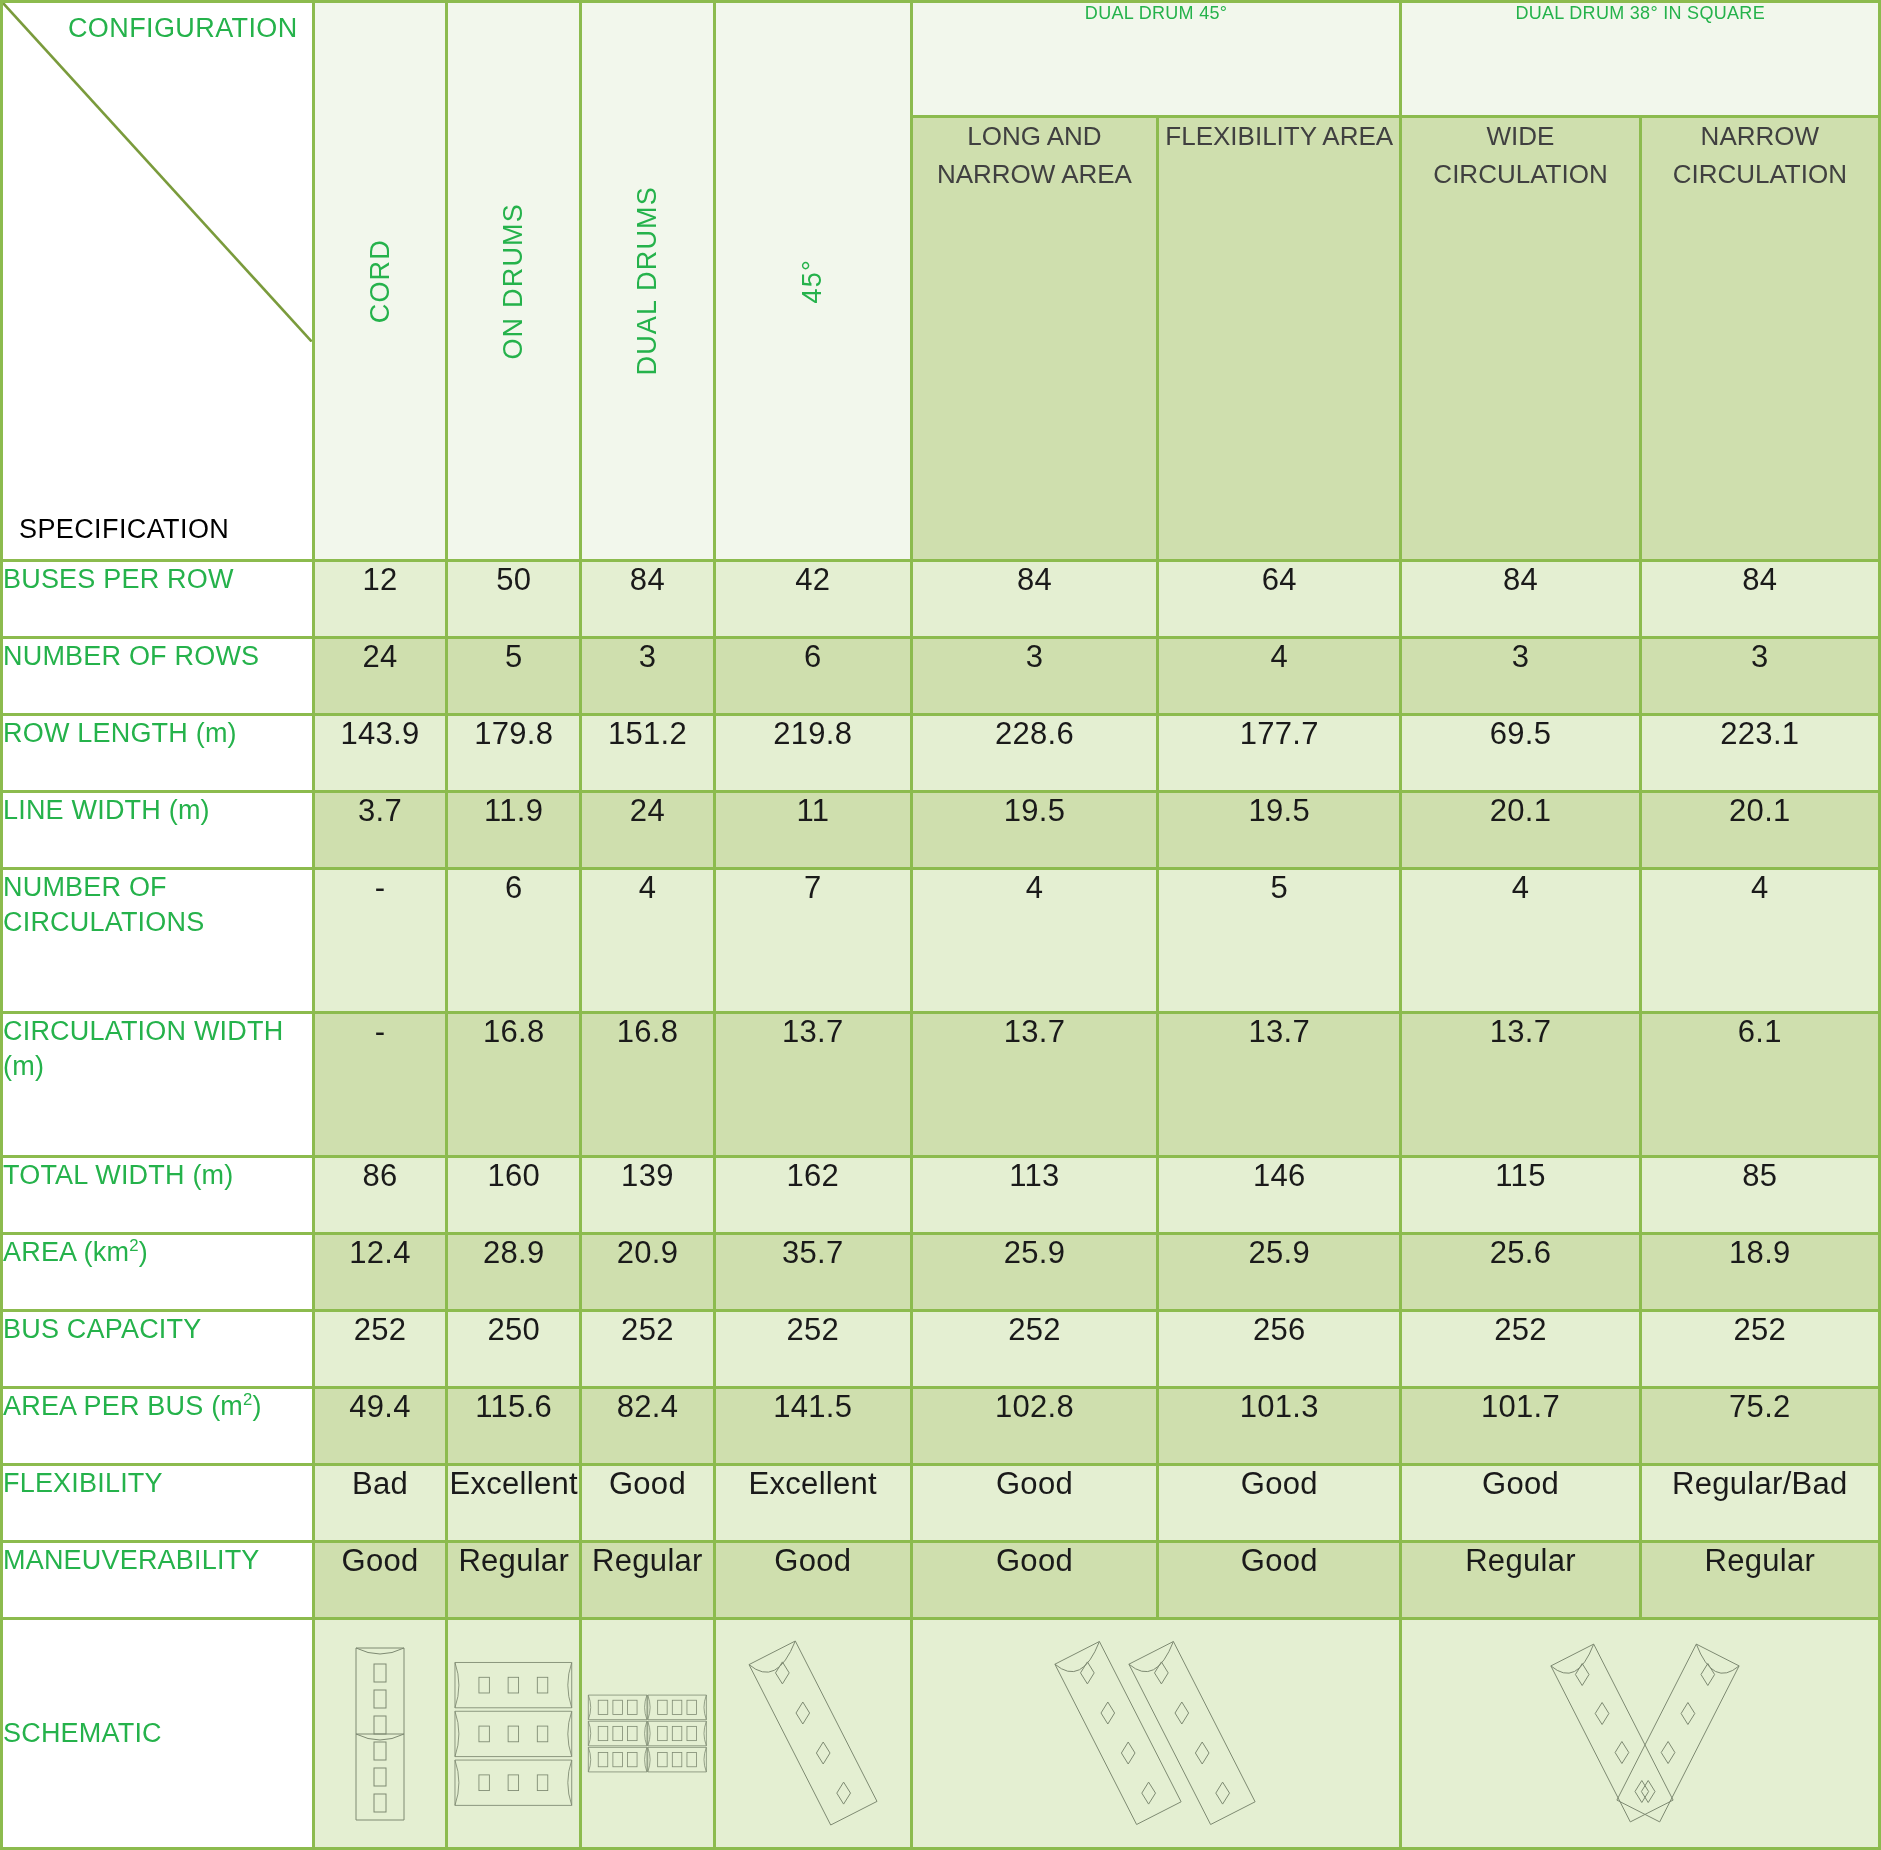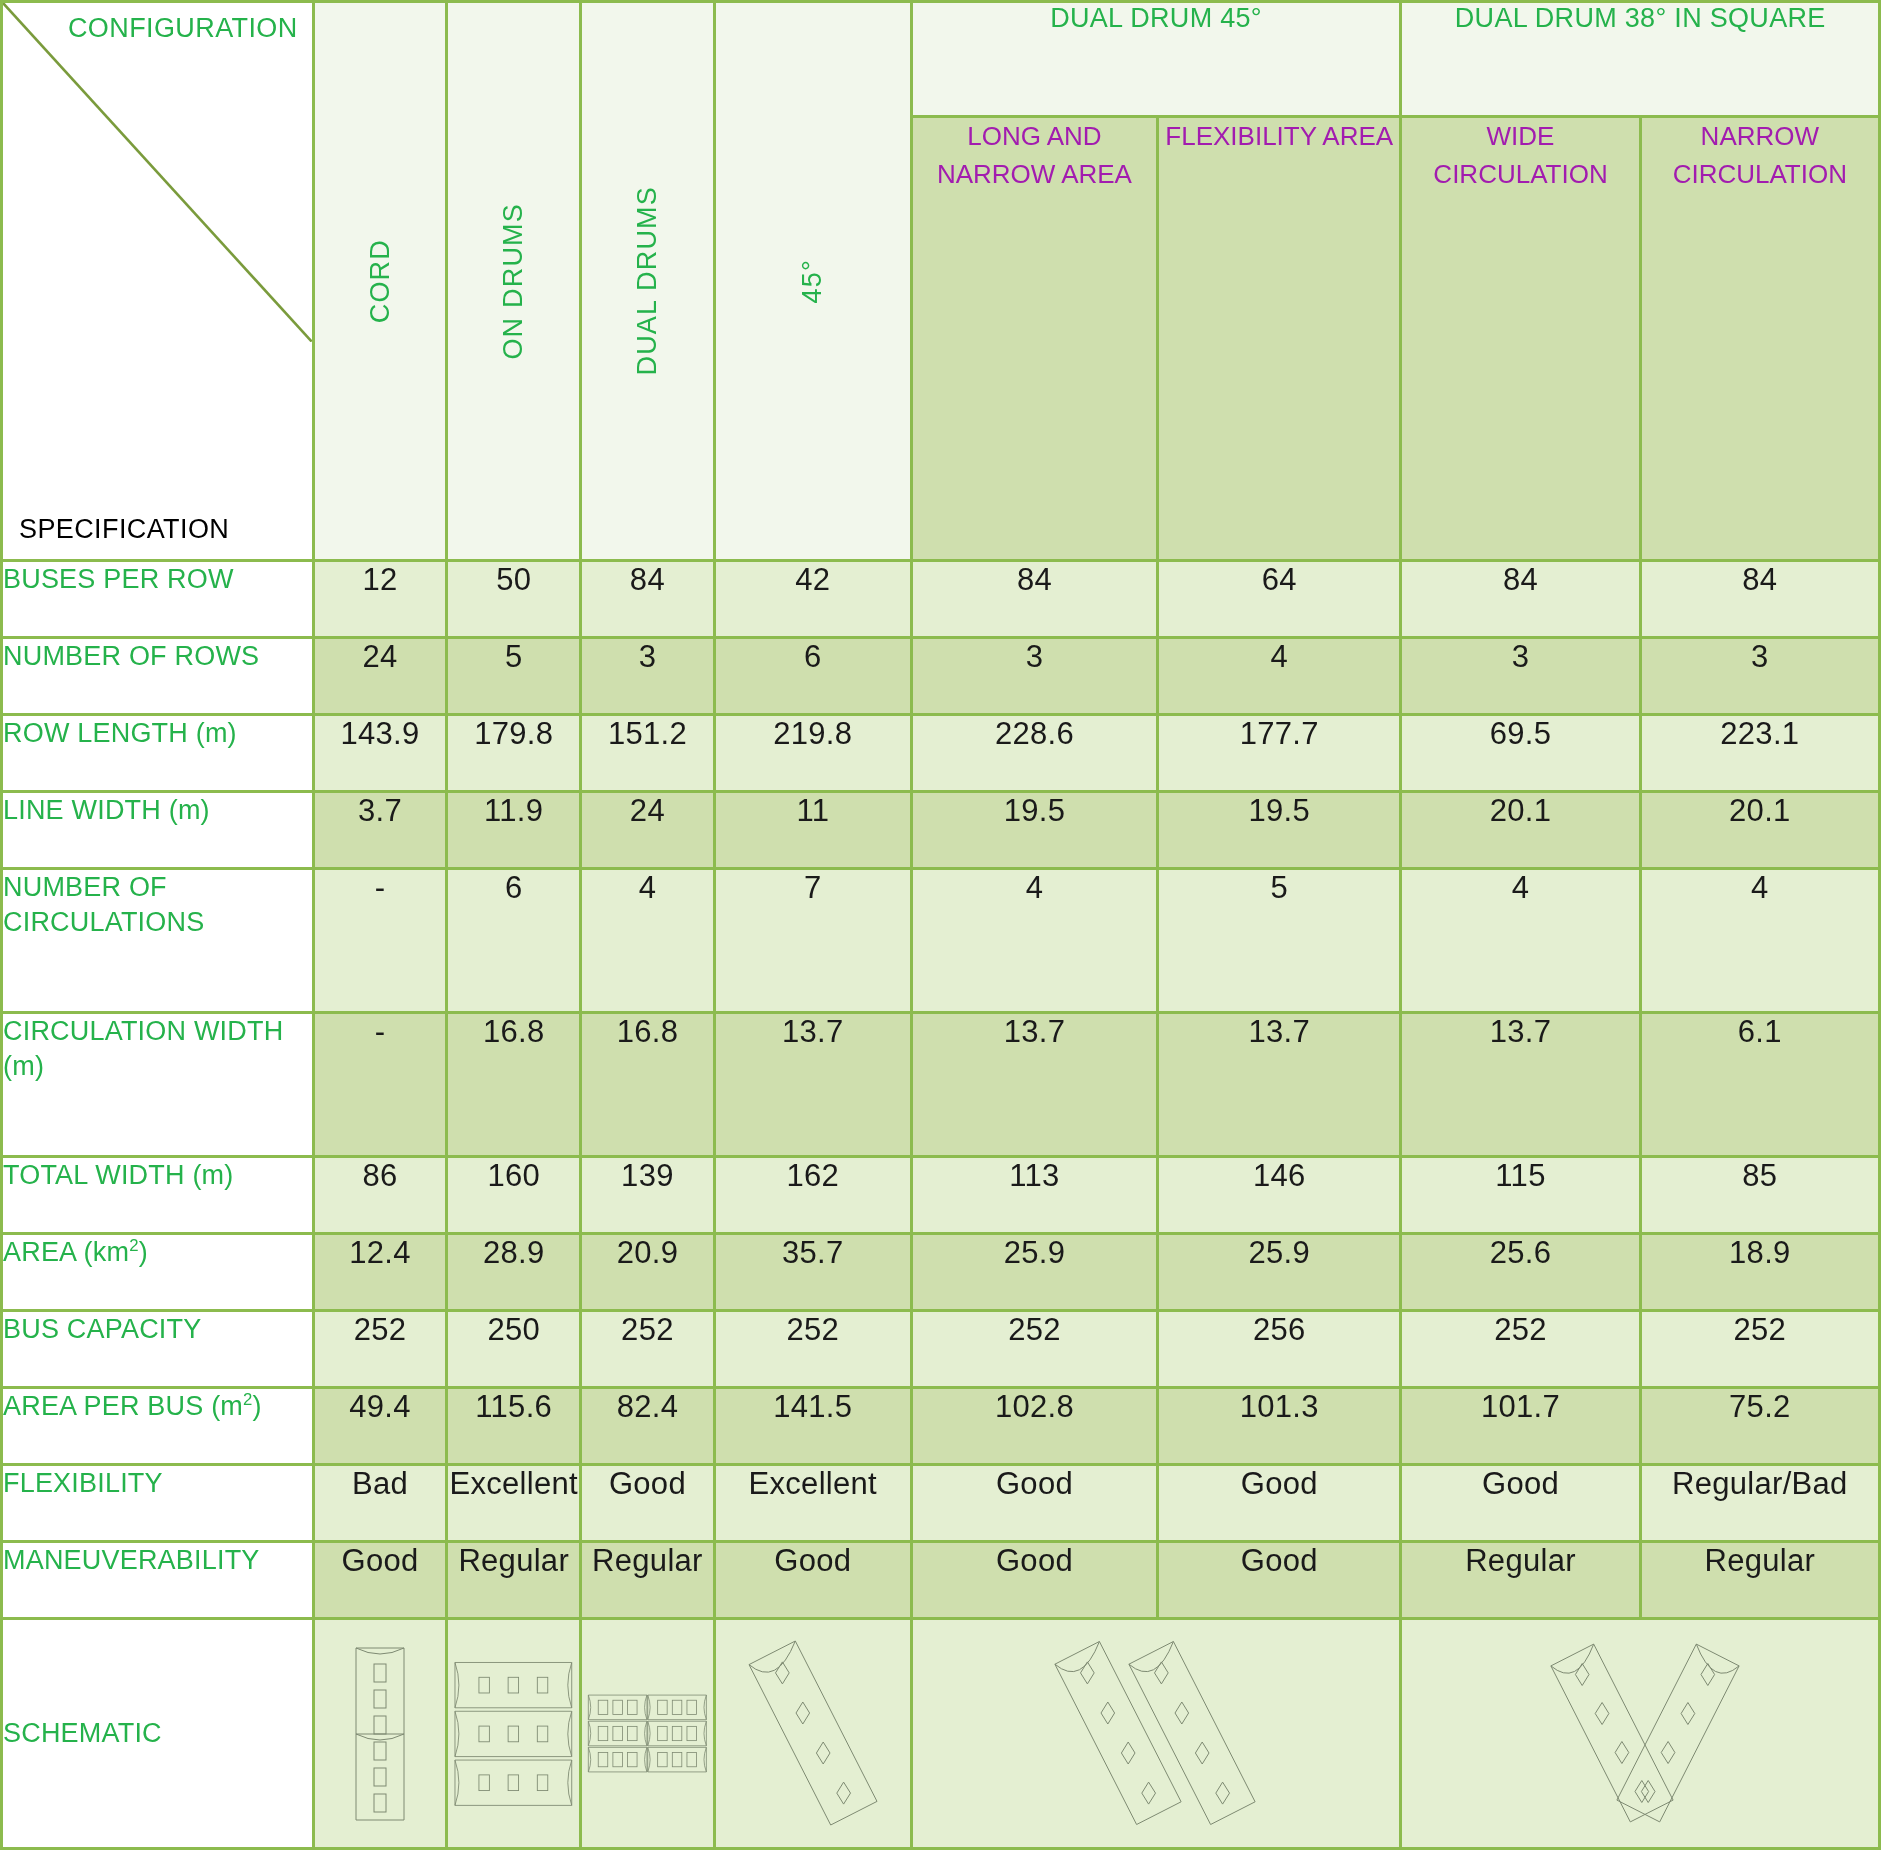--- a/index.html
+++ b/index.html
@@ -98,28 +98,28 @@
     white-space: nowrap;
   }
 
   
   td.ghead {
     background: #f2f7ec;
     height: 115px;
     text-align: center;
     vertical-align: middle;
     color: #25b24b;
-    font-size: 27px;
+    font-size: 18px;
     letter-spacing: 0.3px;
   }
   td.sub {
     background: #cfdfae;
     text-align: center;
     vertical-align: middle;
-    color: #a21caf;
+    color: #404040;
     font-size: 26px;
     line-height: 1.45;
     padding: 6px 4px;
   }
 
   
   td.rowlabel {
     background: #ffffff;
     color: #25b24b;
     font-size: 27px;

